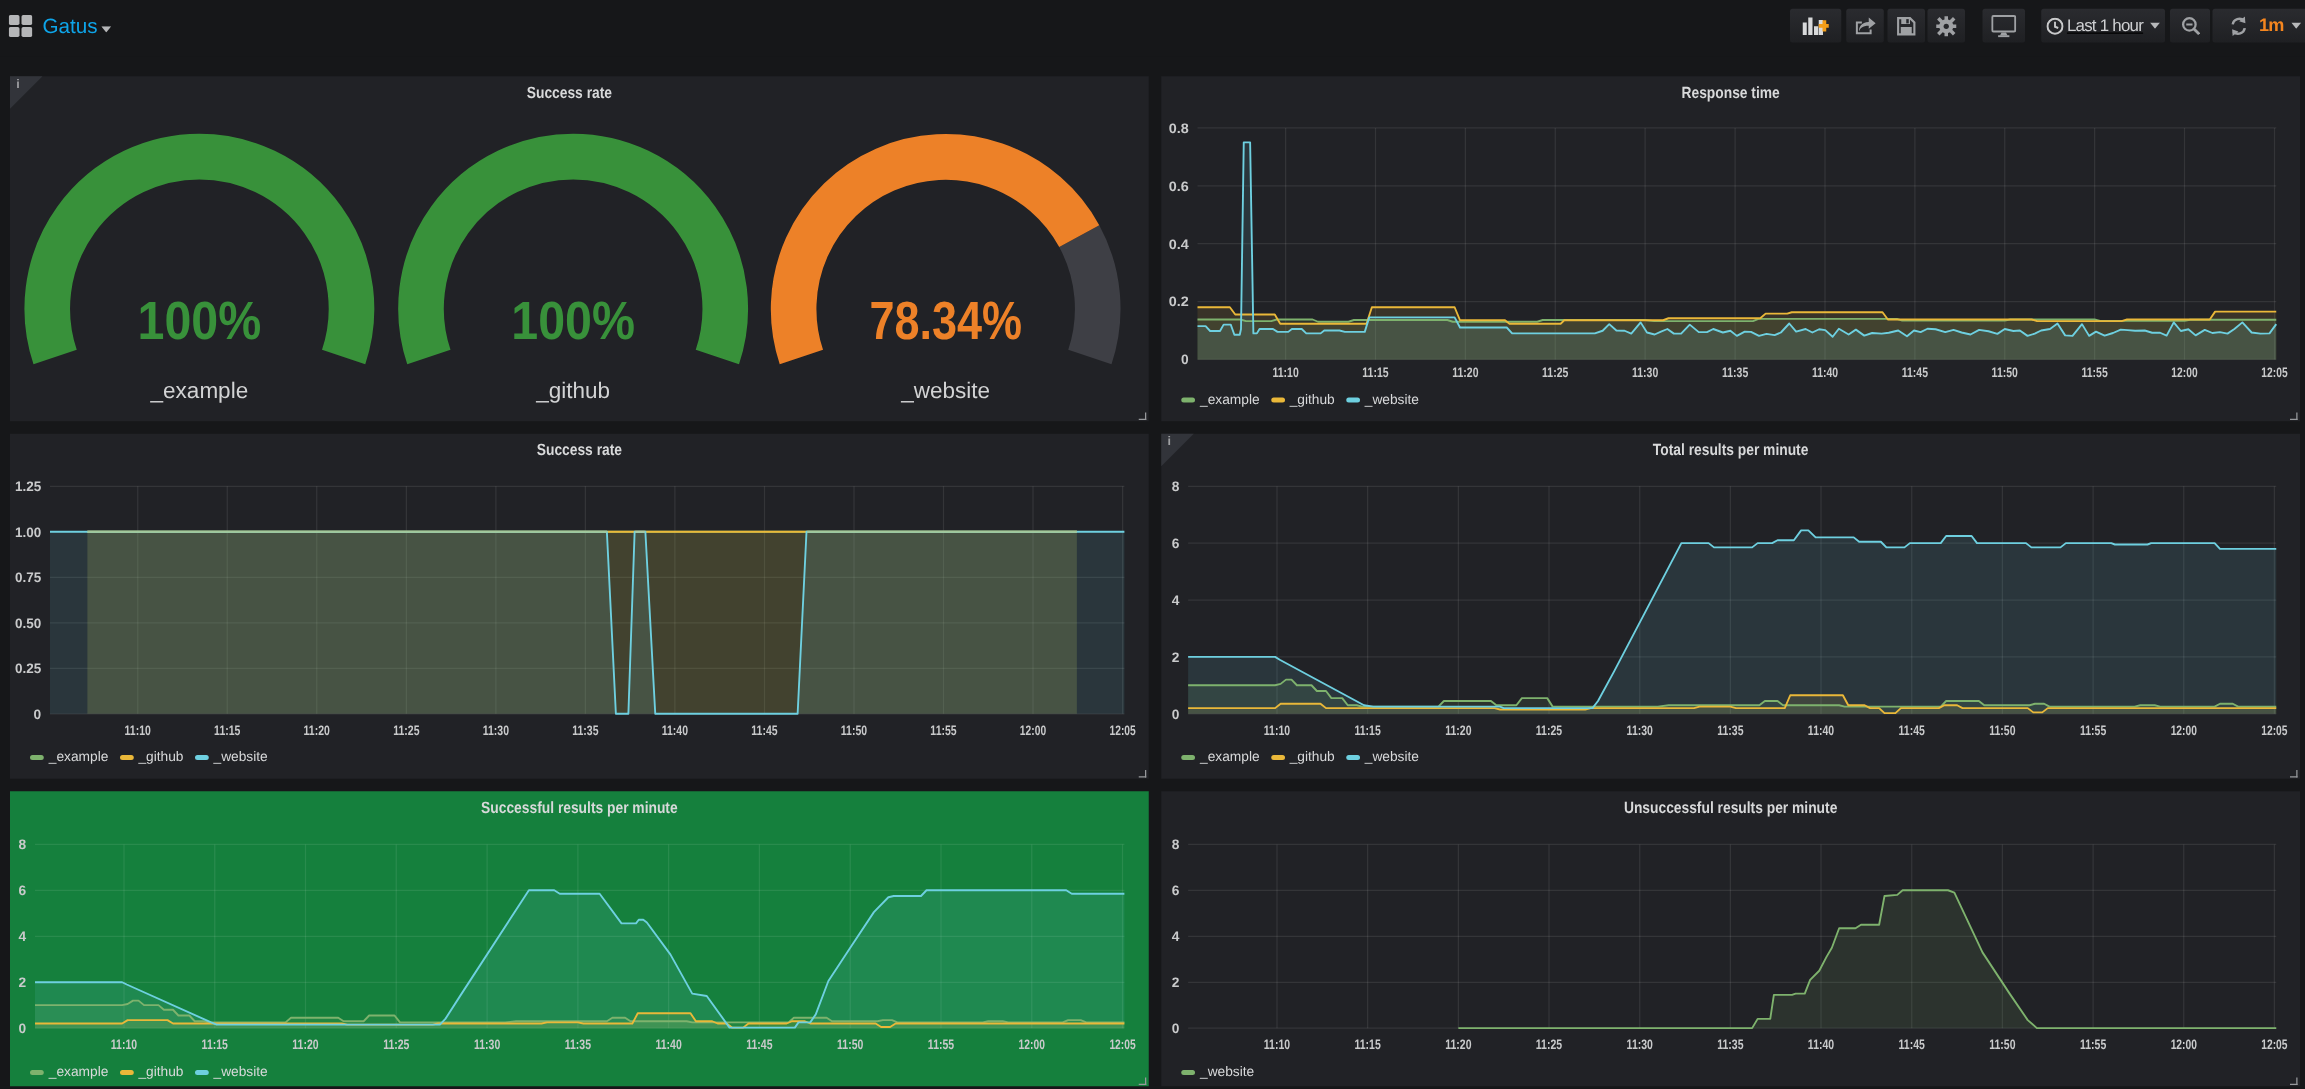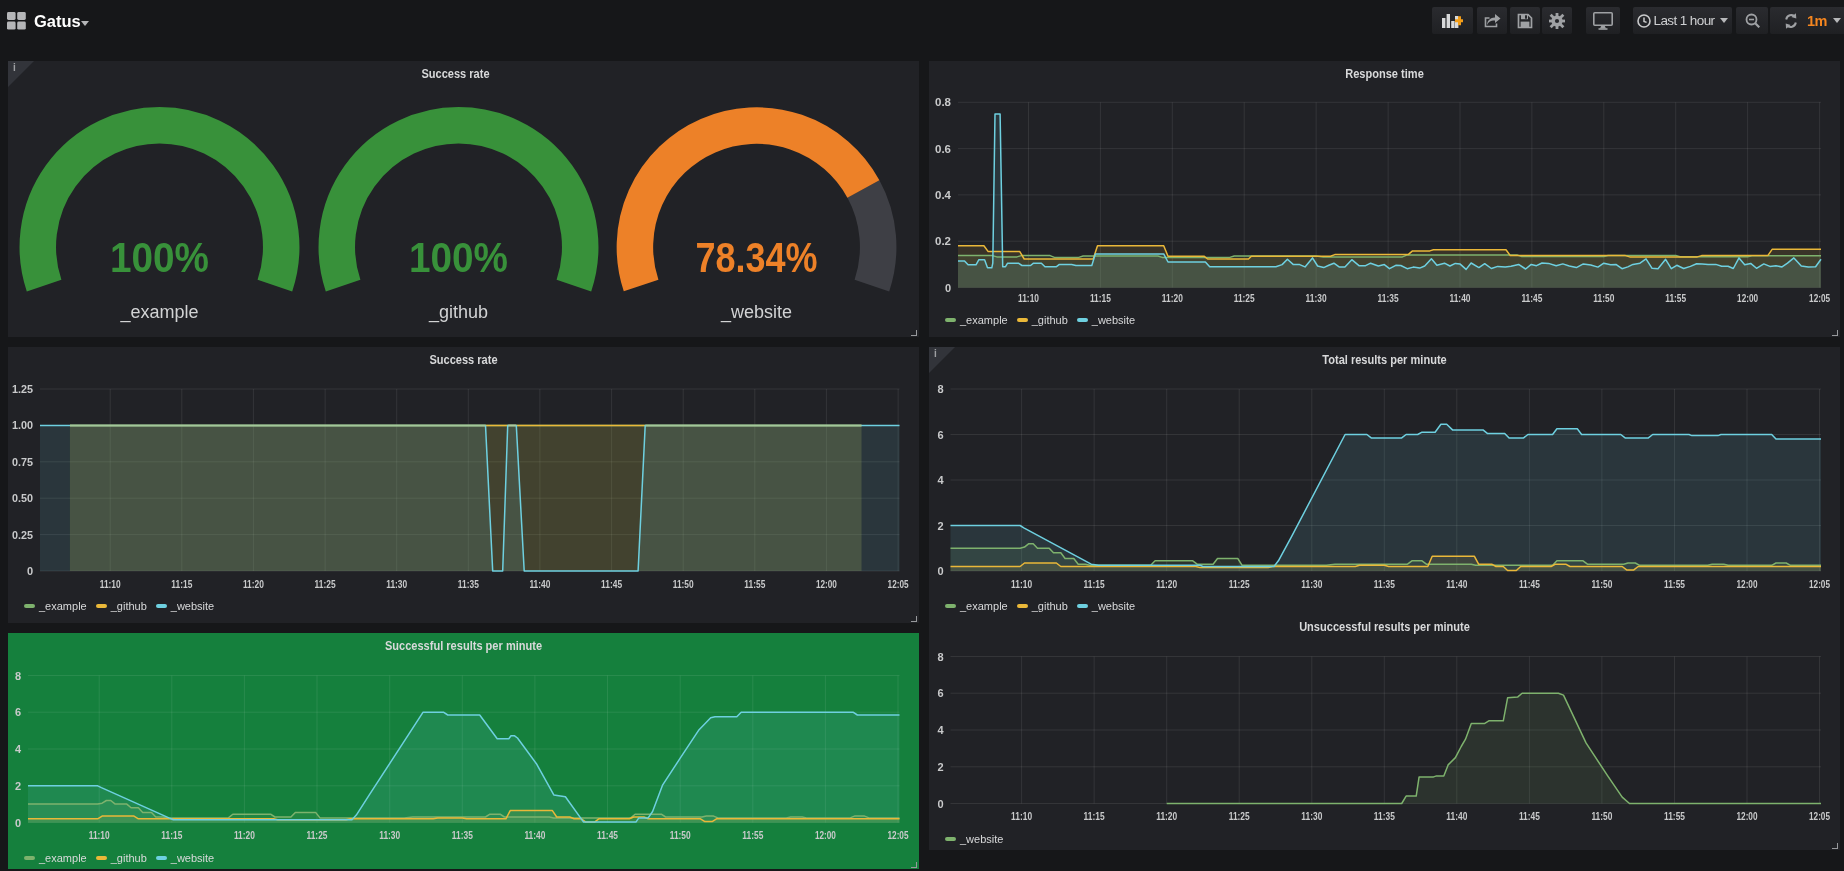--- a/index.html
+++ b/index.html
@@ -1,20 +1,20 @@
 <!DOCTYPE html>
 <html><head><meta charset="utf-8"><style>html,body{margin:0;padding:0;}body{width:1844px;height:871px;background:#161719;font-family:"Liberation Sans",sans-serif;overflow:hidden;position:relative;}div{box-sizing:border-box;}</style></head><body>
 <div style="position:absolute;left:0;top:0;width:1844px;height:45px;background:#161719;">
     <svg width="19" height="18" viewBox="0 0 19 18" style="position:absolute;left:7px;top:12px">
       <rect x="0" y="0" width="8.6" height="8" rx="1.4" fill="#b5b6b8"></rect>
       <rect x="10.2" y="0" width="8.6" height="8" rx="1.4" fill="#b5b6b8"></rect>
       <rect x="0" y="9.6" width="8.6" height="8" rx="1.4" fill="#b5b6b8"></rect>
       <rect x="10.2" y="9.6" width="8.6" height="8" rx="1.4" fill="#b5b6b8"></rect>
     </svg>
-    <div style="position:absolute;left:34px;top:12px;font-size:16.5px;color:#ffffff;font-weight:bold;">Gatus</div>
+    <div style="position:absolute;left:34px;top:12px;font-size:16.5px;color:#0ea5e9;">Gatus</div>
     <div style="position:absolute;left:81px;top:21px;line-height:0;"><svg width="8" height="5" viewBox="0 0 8 5">
         <path d="M0 0 H8 L4 5 Z" fill="#b5b6b8"></path>
       </svg></div>
     <div style="position:absolute;left:1432px;top:7px;width:41px;height:27px;background:linear-gradient(to bottom,#2a2b2f,#1f2023);border-radius:2px;display:flex;align-items:center;justify-content:center;">
       <svg width="21" height="18" viewBox="0 0 21 18">
         <rect x="0" y="6" width="3.4" height="10" fill="#d8d9da"></rect>
         <rect x="4.6" y="2" width="3.4" height="14" fill="#d8d9da"></rect>
         <rect x="9.2" y="9" width="3.4" height="7" fill="#d8d9da"></rect>
         <rect x="13" y="4" width="3.4" height="12" fill="#d8d9da"></rect>
         <path d="M14.8 4.2 h3 v3 h3 v3 h-3 v3 h-3 v-3 h-3 v-3 h3 z" fill="#f29d19" transform="translate(1.2,0)"></path>
@@ -49,21 +49,21 @@
       </svg>
     </div>
     <div style="position:absolute;left:1586px;top:7px;width:34px;height:27px;background:linear-gradient(to bottom,#2a2b2f,#1f2023);border-radius:2px;display:flex;align-items:center;justify-content:center;">
       <svg width="20" height="18" viewBox="0 0 20 18">
         <rect x="0.8" y="0.8" width="18.4" height="12.4" rx="1" fill="none" stroke="#9fa1a4" stroke-width="1.6"></rect>
         <path d="M7 16.4 L8.2 14 H11.8 L13 16.4 Z" fill="#9fa1a4"></path>
         <rect x="5.5" y="16.2" width="9" height="1.6" fill="#9fa1a4"></rect>
       </svg>
     </div>
     <div style="position:absolute;left:1633px;top:7px;width:99px;height:27px;background:linear-gradient(to bottom,#2a2b2f,#1f2023);border-radius:2px;display:flex;align-items:center;justify-content:center;">
-      <span style="display:flex;align-items:center;white-space:nowrap;">
+      <span style="display:flex;align-items:center;white-space:nowrap;text-decoration:underline;">
         <svg width="14" height="14" viewBox="0 0 14 14">
           <circle cx="7" cy="7" r="6" fill="none" stroke="#c9cacb" stroke-width="1.6"></circle>
           <path d="M7 3.4 V7.4 L9.6 8.4" fill="none" stroke="#c9cacb" stroke-width="1.5"></path>
         </svg>
         <span style="font-size:13.5px;letter-spacing:-0.6px;color:#cfd0d2;margin:0 6px 0 3px;">Last 1 hour</span>
         <svg width="8" height="5" viewBox="0 0 8 5">
           <path d="M0 0 H8 L4 5 Z" fill="#b7b8ba"></path>
         </svg>
       </span>
     </div>
@@ -347,21 +347,21 @@
         <span style="width:11px;height:4px;border-radius:2px;background:#EAB839;margin-right:4px;"></span>
         <span style="font-size:11px;color:#d8d9da;">_github</span>
       </span>
       <span style="display:inline-flex;align-items:center;margin-right:9px;">
         <span style="width:11px;height:4px;border-radius:2px;background:#6ED0E0;margin-right:4px;"></span>
         <span style="font-size:11px;color:#d8d9da;">_website</span>
       </span>
     </div>
     <div style="position:absolute;right:2px;bottom:1px;width:6px;height:6px;border-right:1.5px solid #97999c;border-bottom:1.5px solid #97999c;"></div>
   </div>
-<div style="position:absolute;left:929px;top:614px;width:911px;height:236px;background:#212226;">
+<div style="position:absolute;left:929px;top:633px;width:911px;height:236px;background:#212226;">
     <div style="position:absolute;left:0;top:5px;width:100%;text-align:center;font-size:13px;font-weight:bold;color:#d8d9da;transform:scaleX(0.85);">Unsuccessful results per minute</div>
     <svg width="911" height="236" style="position:absolute;left:0;top:0">
       <line x1="21.5" y1="189.5" x2="892.0" y2="189.5" stroke="rgba(255,255,255,0.088)" stroke-width="1"></line>
       <text x="14.5" y="193.5" fill="#c9cacb" font-size="11" font-weight="bold" text-anchor="end">0</text>
       <line x1="21.5" y1="152.8" x2="892.0" y2="152.8" stroke="rgba(255,255,255,0.088)" stroke-width="1"></line>
       <text x="14.5" y="156.8" fill="#c9cacb" font-size="11" font-weight="bold" text-anchor="end">2</text>
       <line x1="21.5" y1="116.0" x2="892.0" y2="116.0" stroke="rgba(255,255,255,0.088)" stroke-width="1"></line>
       <text x="14.5" y="120.0" fill="#c9cacb" font-size="11" font-weight="bold" text-anchor="end">4</text>
       <line x1="21.5" y1="79.2" x2="892.0" y2="79.2" stroke="rgba(255,255,255,0.088)" stroke-width="1"></line>
       <text x="14.5" y="83.2" fill="#c9cacb" font-size="11" font-weight="bold" text-anchor="end">6</text>

